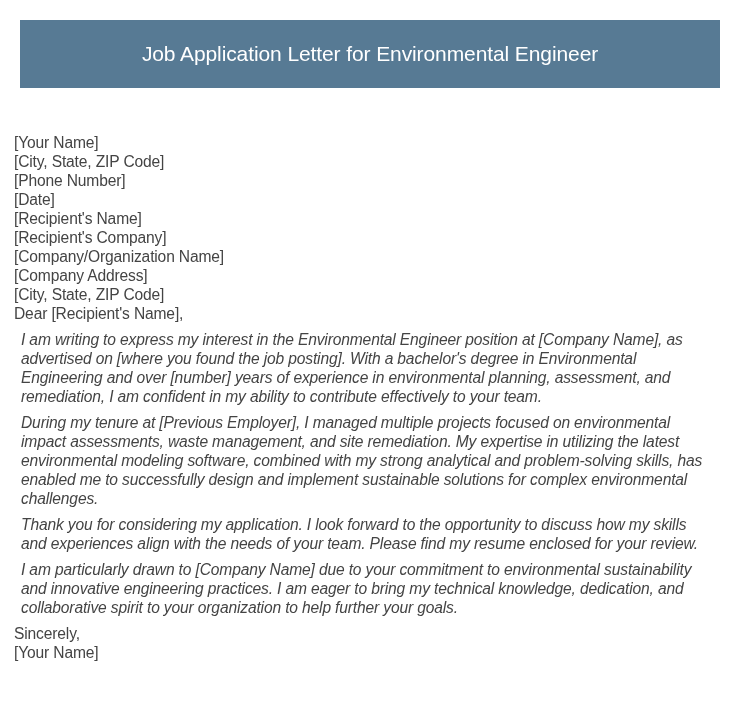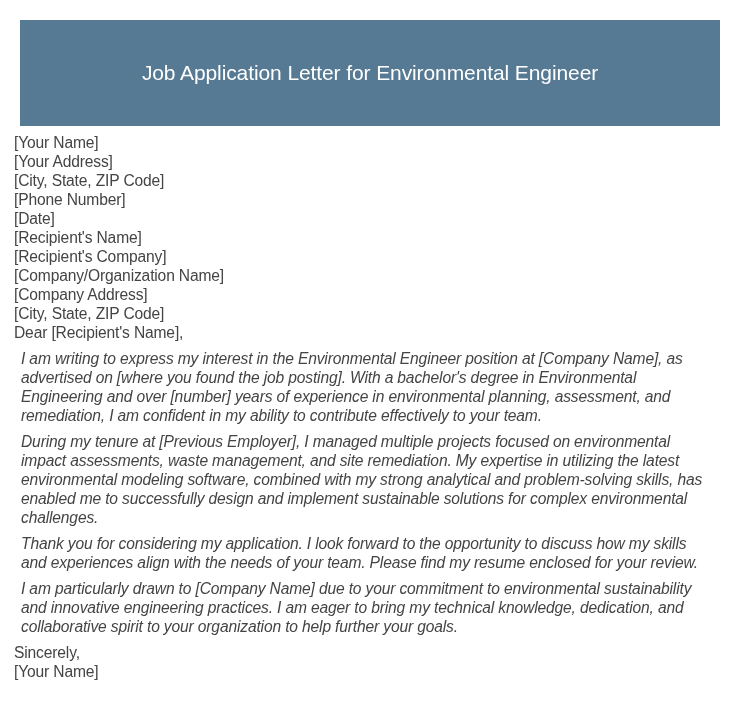--- a/index.html
+++ b/index.html
@@ -12,21 +12,21 @@
       height: 705px;
       position: relative;
       overflow: hidden;
       font-family: "Liberation Sans", "DejaVu Sans", sans-serif;
     }
     .header {
       position: absolute;
       left: 20px;
       top: 20px;
       width: 700px;
-      height: 106px;
+      height: 68px;
       background: #577a94;
       display: flex;
       align-items: center;
       justify-content: center;
     }
     .header-title {
       color: #ffffff;
       font-size: 21px;
       letter-spacing: -0.1px;
       font-weight: normal;
@@ -55,21 +55,20 @@
 </head>
 <body>
 
 <div class="header">
   <h1 class="header-title">Job Application Letter for Environmental Engineer</h1>
 </div>
 
 <div class="letter">
   <div>
     <span class="line">[Your Name]</span>
-    <span class="line">[Your Address]</span>
     <span class="line">[City, State, ZIP Code]</span>
     <span class="line">[Phone Number]</span>
     <span class="line">[Date]</span>
   </div>
   <div>
     <span class="line">[Recipient's Name]</span>
     <span class="line">[Recipient's Company]</span>
     <span class="line">[Company/Organization Name]</span>
     <span class="line">[Company Address]</span>
     <span class="line">[City, State, ZIP Code]</span>

